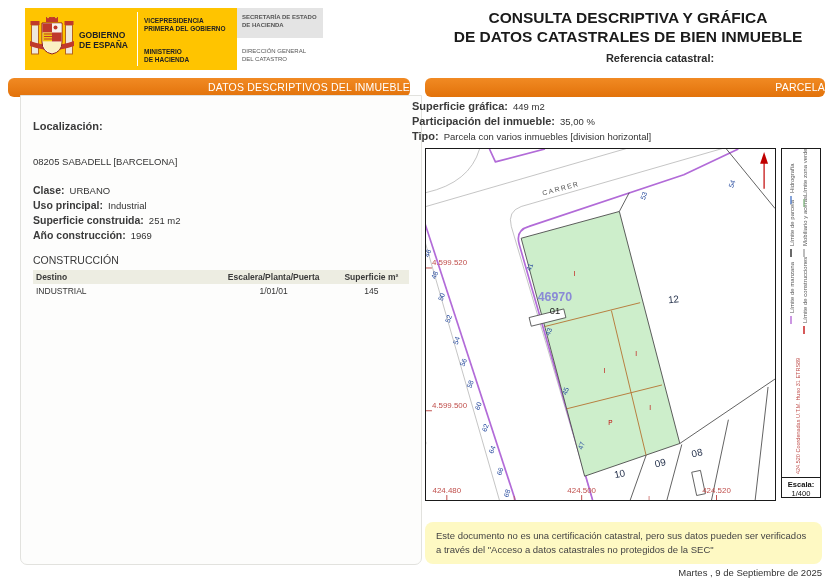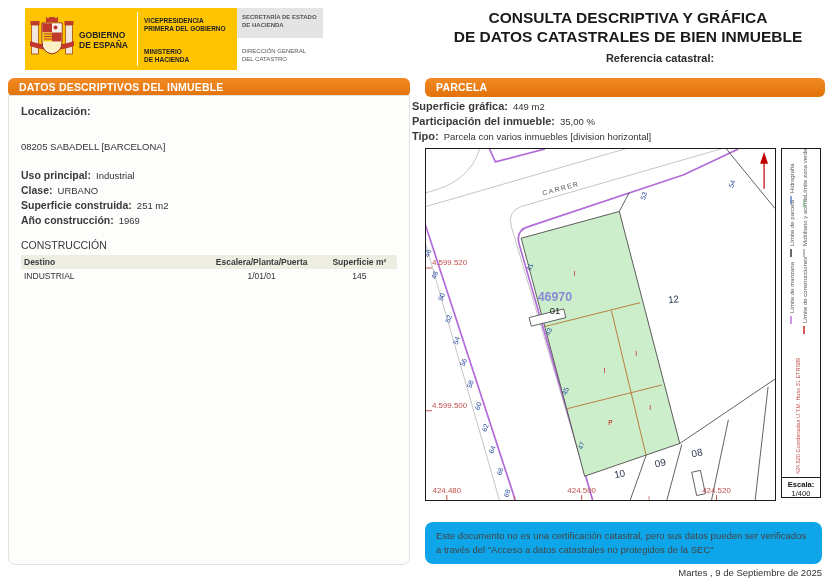--- a/index.html
+++ b/index.html
@@ -18,46 +18,46 @@
   .min-text{position:absolute;left:119px;top:40px;font-size:6.5px;font-weight:bold;color:#222;line-height:1.25;}
   .logo-right{width:86px;position:relative;}
   .sec-box{position:absolute;left:0;top:0;width:86px;height:30px;background:#E4E4E4;}
   .sec-text{position:absolute;left:5px;top:6px;font-size:6px;font-weight:bold;color:#555;line-height:1.3;}
   .dir-text{position:absolute;left:5px;top:40px;font-size:6px;color:#555;line-height:1.3;}
   .title-block{position:absolute;left:430px;top:8px;width:396px;text-align:center;}
   .title-line{font-size:15.5px;font-weight:bold;color:#1a1a1a;line-height:1.25;}
   .ref-line{margin-top:5px;text-align:center;padding-left:64px;font-size:11px;font-weight:bold;color:#2b2b2b;}
   
   .bar{position:absolute;height:19px;background:linear-gradient(#F18A23,#E2720A);
-       border-radius:6px;color:#fff;font-size:10.5px;font-weight:bold;
-       line-height:19px;padding-left:11px;box-sizing:border-box;letter-spacing:.2px;}
-  
-  .card-left{position:absolute;left:8px;top:95px;width:402px;height:470px;background:#FDFDFC;
-             border:1px solid #E2E2DE;border-radius:0 0 7px 7px;box-sizing:border-box;padding:9px 12px;}
+       border-radius:6px;color:#fff;font-size:10.5px;font-weight:normal;
+       line-height:19px;padding-left:11px;box-sizing:border-box;letter-spacing:.2px;text-align:right;}
+  
+  .card-left{position:absolute;left:20px;top:95px;width:402px;height:470px;background:#FDFDFC;
+             border:1px solid #E2E2DE;border-radius:0 0 7px 7px;box-sizing:border-box;padding:24px 12px;}
   .loc-label{font-size:11px;font-weight:bold;color:#3a3a3a;}
   .loc-value{font-size:9.5px;color:#333;margin-top:24px;}
   .fields{margin-top:16px;}
   .frow{font-size:10.5px;font-weight:bold;color:#3a3a3a;line-height:14px;}
   .frow .val{font-weight:normal;font-size:9.5px;color:#333;margin-left:5px;}
   .constr-title{margin-top:11px;font-size:10.5px;font-weight:normal;color:#3a3a3a;}
   table.constr{width:100%;margin-top:4px;border-collapse:collapse;font-size:8.5px;}
   table.constr th{background:#EDEDE2;color:#3a3a3a;font-weight:bold;padding:2px 3px;}
   table.constr td{color:#333;padding:2px 3px;}
   .c1{text-align:left;width:48%;} .c2{text-align:center;width:32%;} .c3{text-align:center;width:20%;}
   
   .parcela-fields{position:absolute;left:412px;top:99px;width:397px;}
   .prow{font-size:11px;font-weight:bold;color:#3a3a3a;line-height:15px;}
   .prow .val{font-weight:normal;font-size:9.5px;color:#333;margin-left:5px;}
   .map-wrap{position:absolute;left:425px;top:148px;width:400px;height:357px;display:flex;}
   .map-box{width:349px;height:351px;border:1.5px solid #1a1a1a;background:#fff;}
   .strip{width:38px;height:348px;border:1.5px solid #1a1a1a;margin-left:5px;position:relative;background:#fff;text-align:center;}
   .escala{position:absolute;left:0;bottom:0;width:100%;height:20px;border-top:1.4px solid #1a1a1a;
           font-size:7.5px;color:#111;padding:2px 2px;box-sizing:border-box;line-height:1.2;}
   .escala .el{font-weight:bold;}
-  .note-box{position:absolute;left:425px;top:522px;width:397px;background:#0ea5e9;border-radius:8px;
+  .note-box{position:absolute;left:425px;top:522px;width:397px;background:#fef9c3;border-radius:8px;
             box-sizing:border-box;padding:7px 11px;font-size:9.5px;color:#444;line-height:1.45;}
   .date-line{position:absolute;left:425px;top:567px;width:397px;text-align:right;
              font-size:9.5px;font-weight:500;color:#333;}
   svg text{font-family:"Liberation Sans",sans-serif;}
 </style>
 </head>
 <body>
 
 <div class="logo-wrap">
   <div class="logo-yellow">
@@ -104,22 +104,22 @@
   <div class="title-line">DE DATOS CATASTRALES DE BIEN INMUEBLE</div>
   <div class="ref-line">Referencia catastral:</div>
 </div>
 
 <div class="bar" style="left:8px;top:78px;width:402px;">DATOS DESCRIPTIVOS DEL INMUEBLE</div>
 
 <div class="card-left">
   <div class="loc-label">Localización:</div>
   <div class="loc-value">08205 SABADELL [BARCELONA]</div>
   <div class="fields">
+    <div class="frow"><span>Clase:</span><span class="val">URBANO</span></div>
     <div class="frow"><span>Uso principal:</span><span class="val">Industrial</span></div>
-    <div class="frow"><span>Clase:</span><span class="val">URBANO</span></div>
     <div class="frow"><span>Superficie construida:</span><span class="val">251 m2</span></div>
     <div class="frow"><span>Año construcción:</span><span class="val">1969</span></div>
   </div>
   <div class="constr-title">CONSTRUCCIÓN</div>
   <table class="constr">
     <tbody>
         <tr>
       <th class="c1">Destino</th>
       <th class="c2">Escalera/Planta/Puerta</th>
       <th class="c3">Superficie m²</th>

